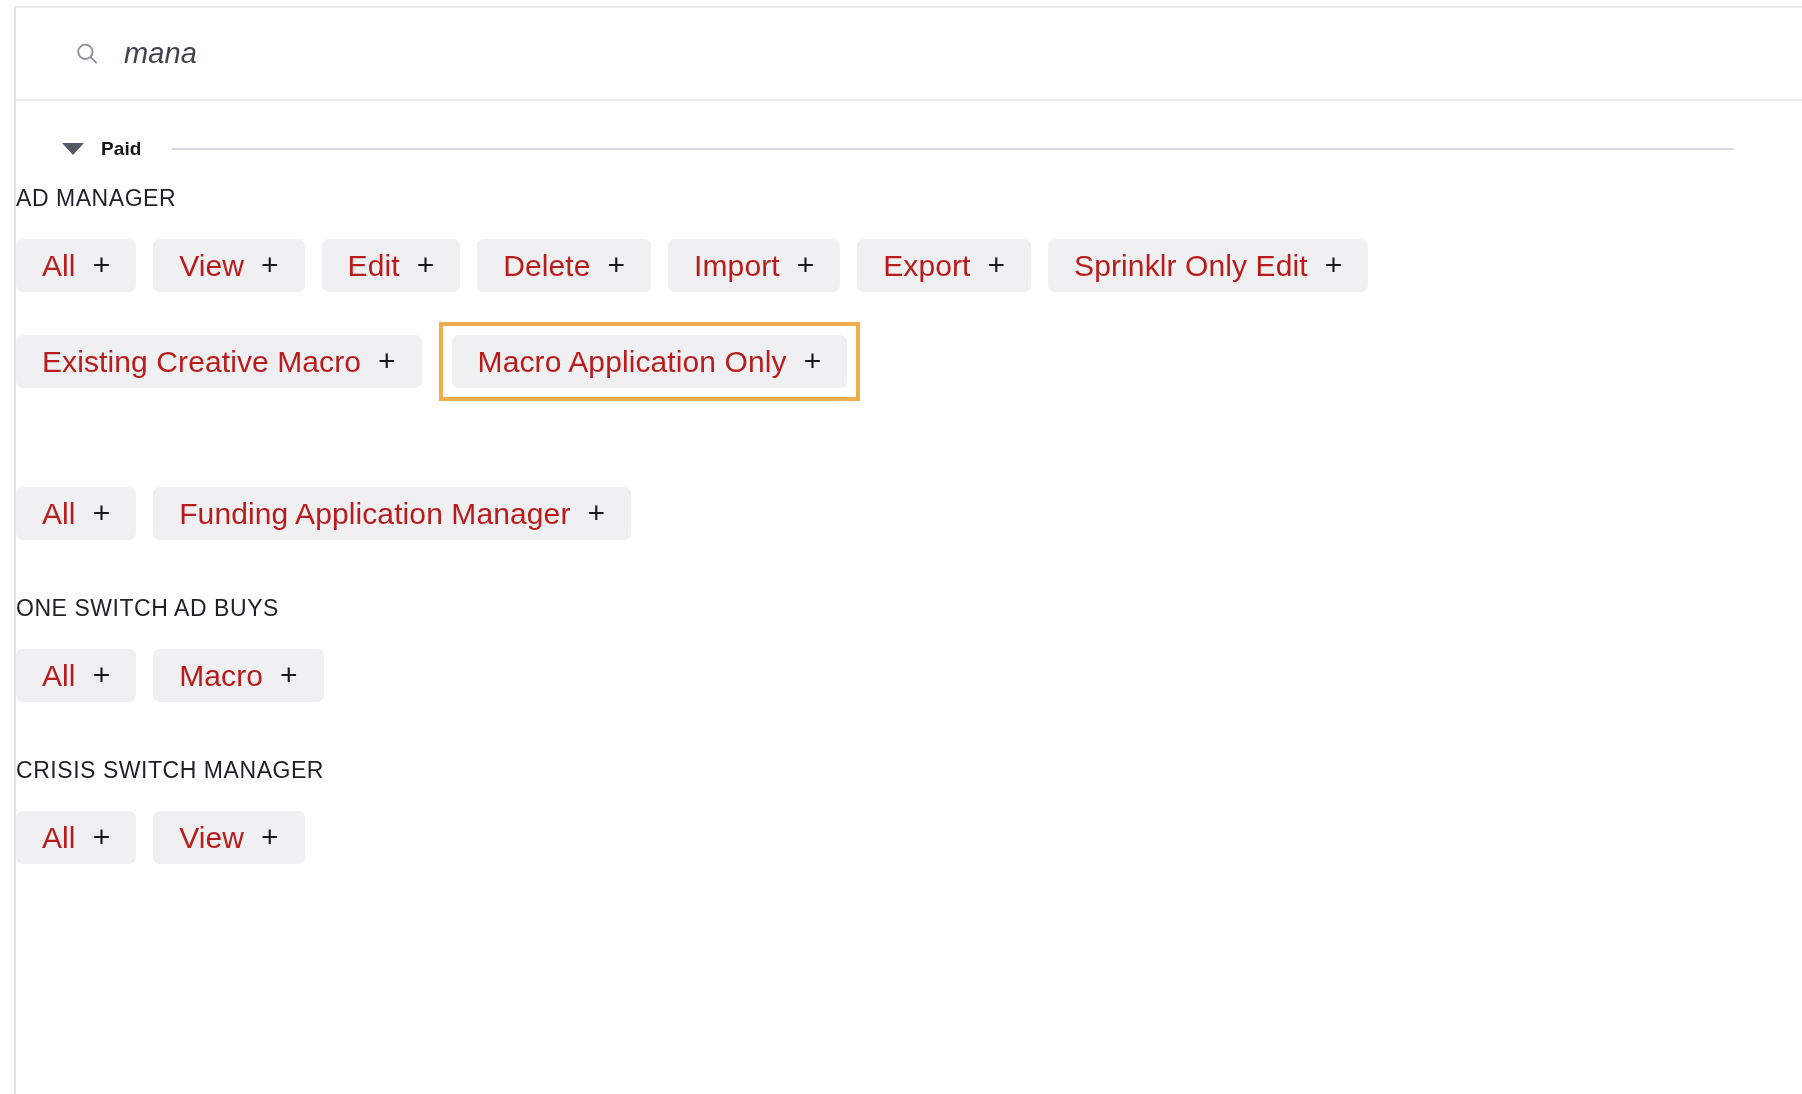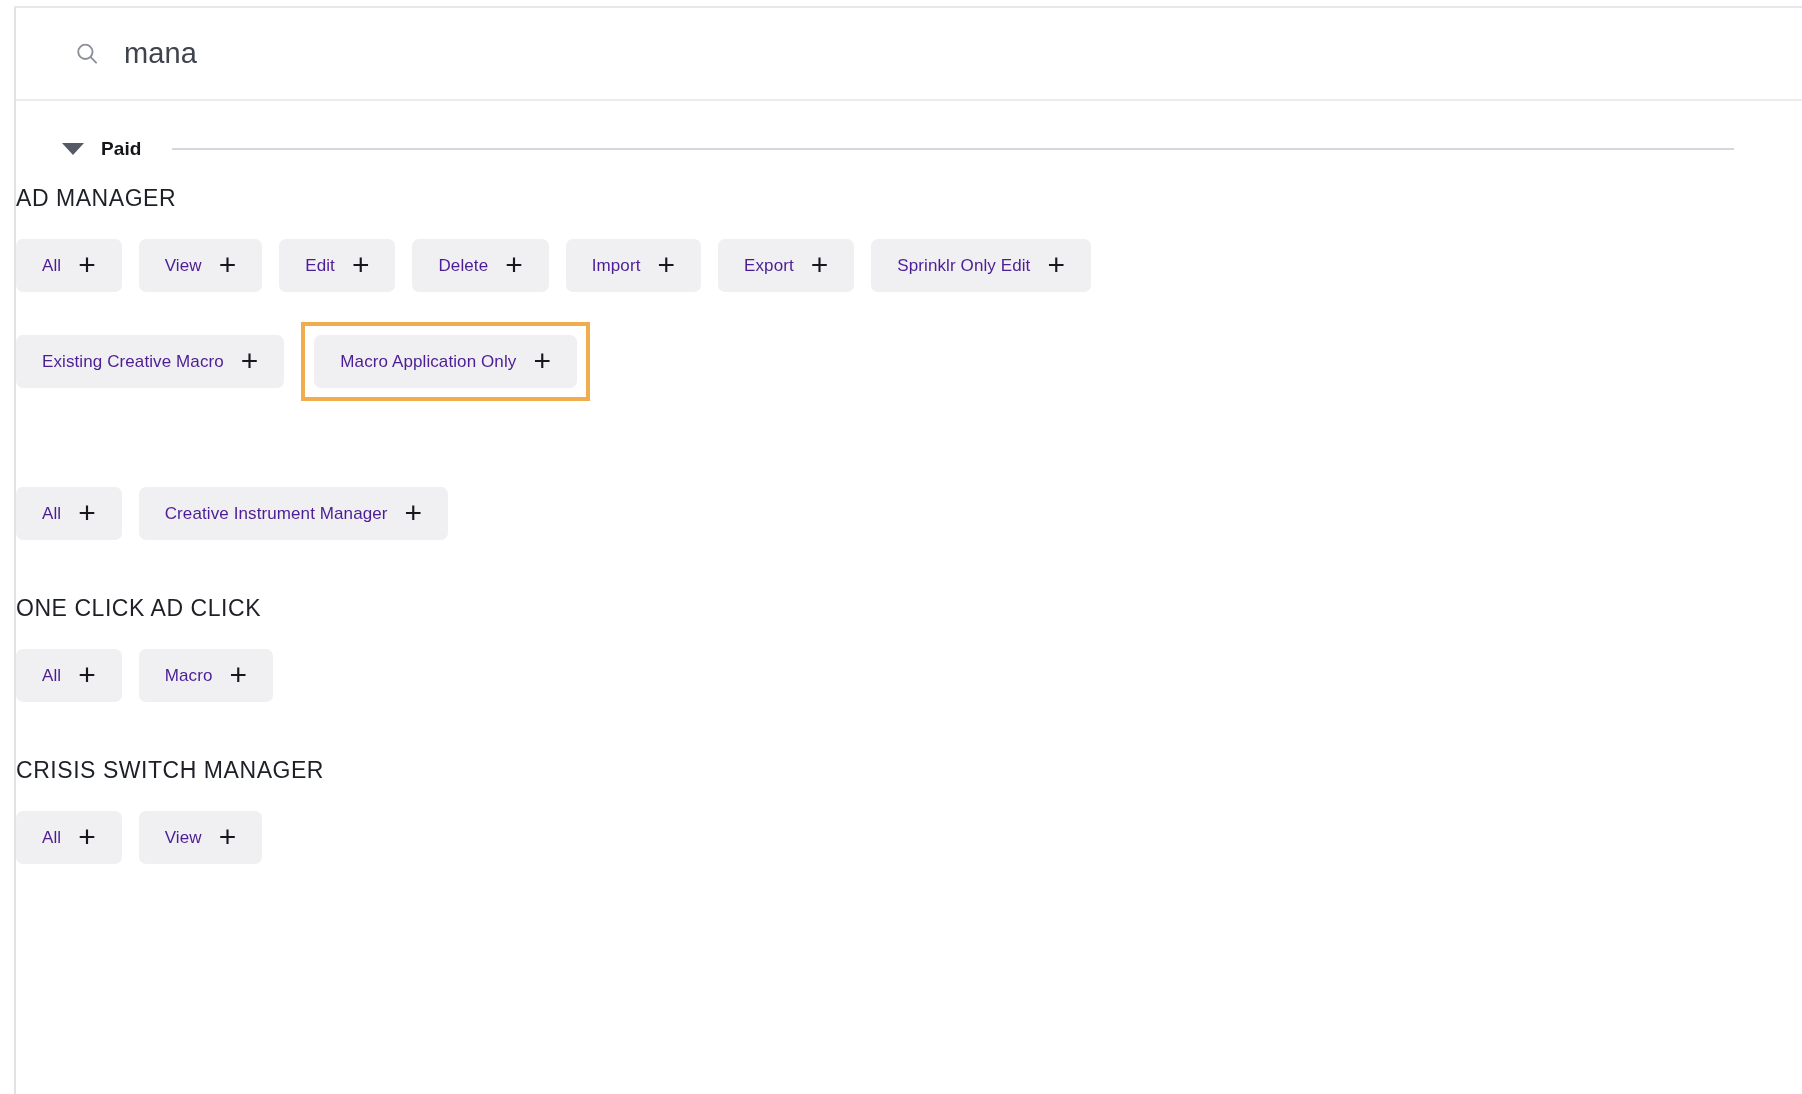--- a/index.html
+++ b/index.html
@@ -50,20 +50,21 @@
   .search-input {
     border: none;
     outline: none;
     background: transparent;
     font-family: "Liberation Sans", sans-serif;
     font-size: 29px;
     color: #3f434d;
     letter-spacing: 0.1px;
     width: 700px;
     padding: 0;
+    font-style: italic;
   }
   .search-input::placeholder { color: #9aa0aa; }
 
   
   .content {
     position: absolute;
     left: 0;
     top: 93px;
     right: 0;
     bottom: 0;
@@ -123,22 +124,22 @@
     border-radius: 7px;
     height: 53px;
     display: inline-flex;
     align-items: center;
     padding: 0 26px;
     box-sizing: border-box;
     cursor: pointer;
     user-select: none;
   }
   .chip-label {
-    font-size: 17px;
-    color: #4c1d95;
+    font-size: 30px;
+    color: #b91c1c;
     white-space: nowrap;
     letter-spacing: 0.1px;
     text-align: right;
   }
   .chip-plus {
     font-size: 30px;
     line-height: 1;
     color: #16181d;
     margin-left: 17px;
     font-weight: 400;
@@ -240,28 +241,28 @@
         <div class="section-gap"></div>
         <div class="section">
           <div class="sec-gap-title-to-chips"></div>
           <div class="chip-row">
             <div class="chip">
               <span class="chip-label">All</span>
               <span class="chip-plus">+</span>
             </div>
             <div class="chip-gap"></div>
             <div class="chip">
-              <span class="chip-label">Creative Instrument Manager</span>
+              <span class="chip-label">Funding Application Manager</span>
               <span class="chip-plus">+</span>
             </div>
           </div>
         </div>
         <div class="section-gap"></div>
         <div class="section">
-          <div class="section-title">ONE CLICK AD CLICK</div>
+          <div class="section-title">ONE SWITCH AD BUYS</div>
           <div class="sec-gap-title-to-chips"></div>
           <div class="chip-row">
             <div class="chip">
               <span class="chip-label">All</span>
               <span class="chip-plus">+</span>
             </div>
             <div class="chip-gap"></div>
             <div class="chip">
               <span class="chip-label">Macro</span>
               <span class="chip-plus">+</span>

